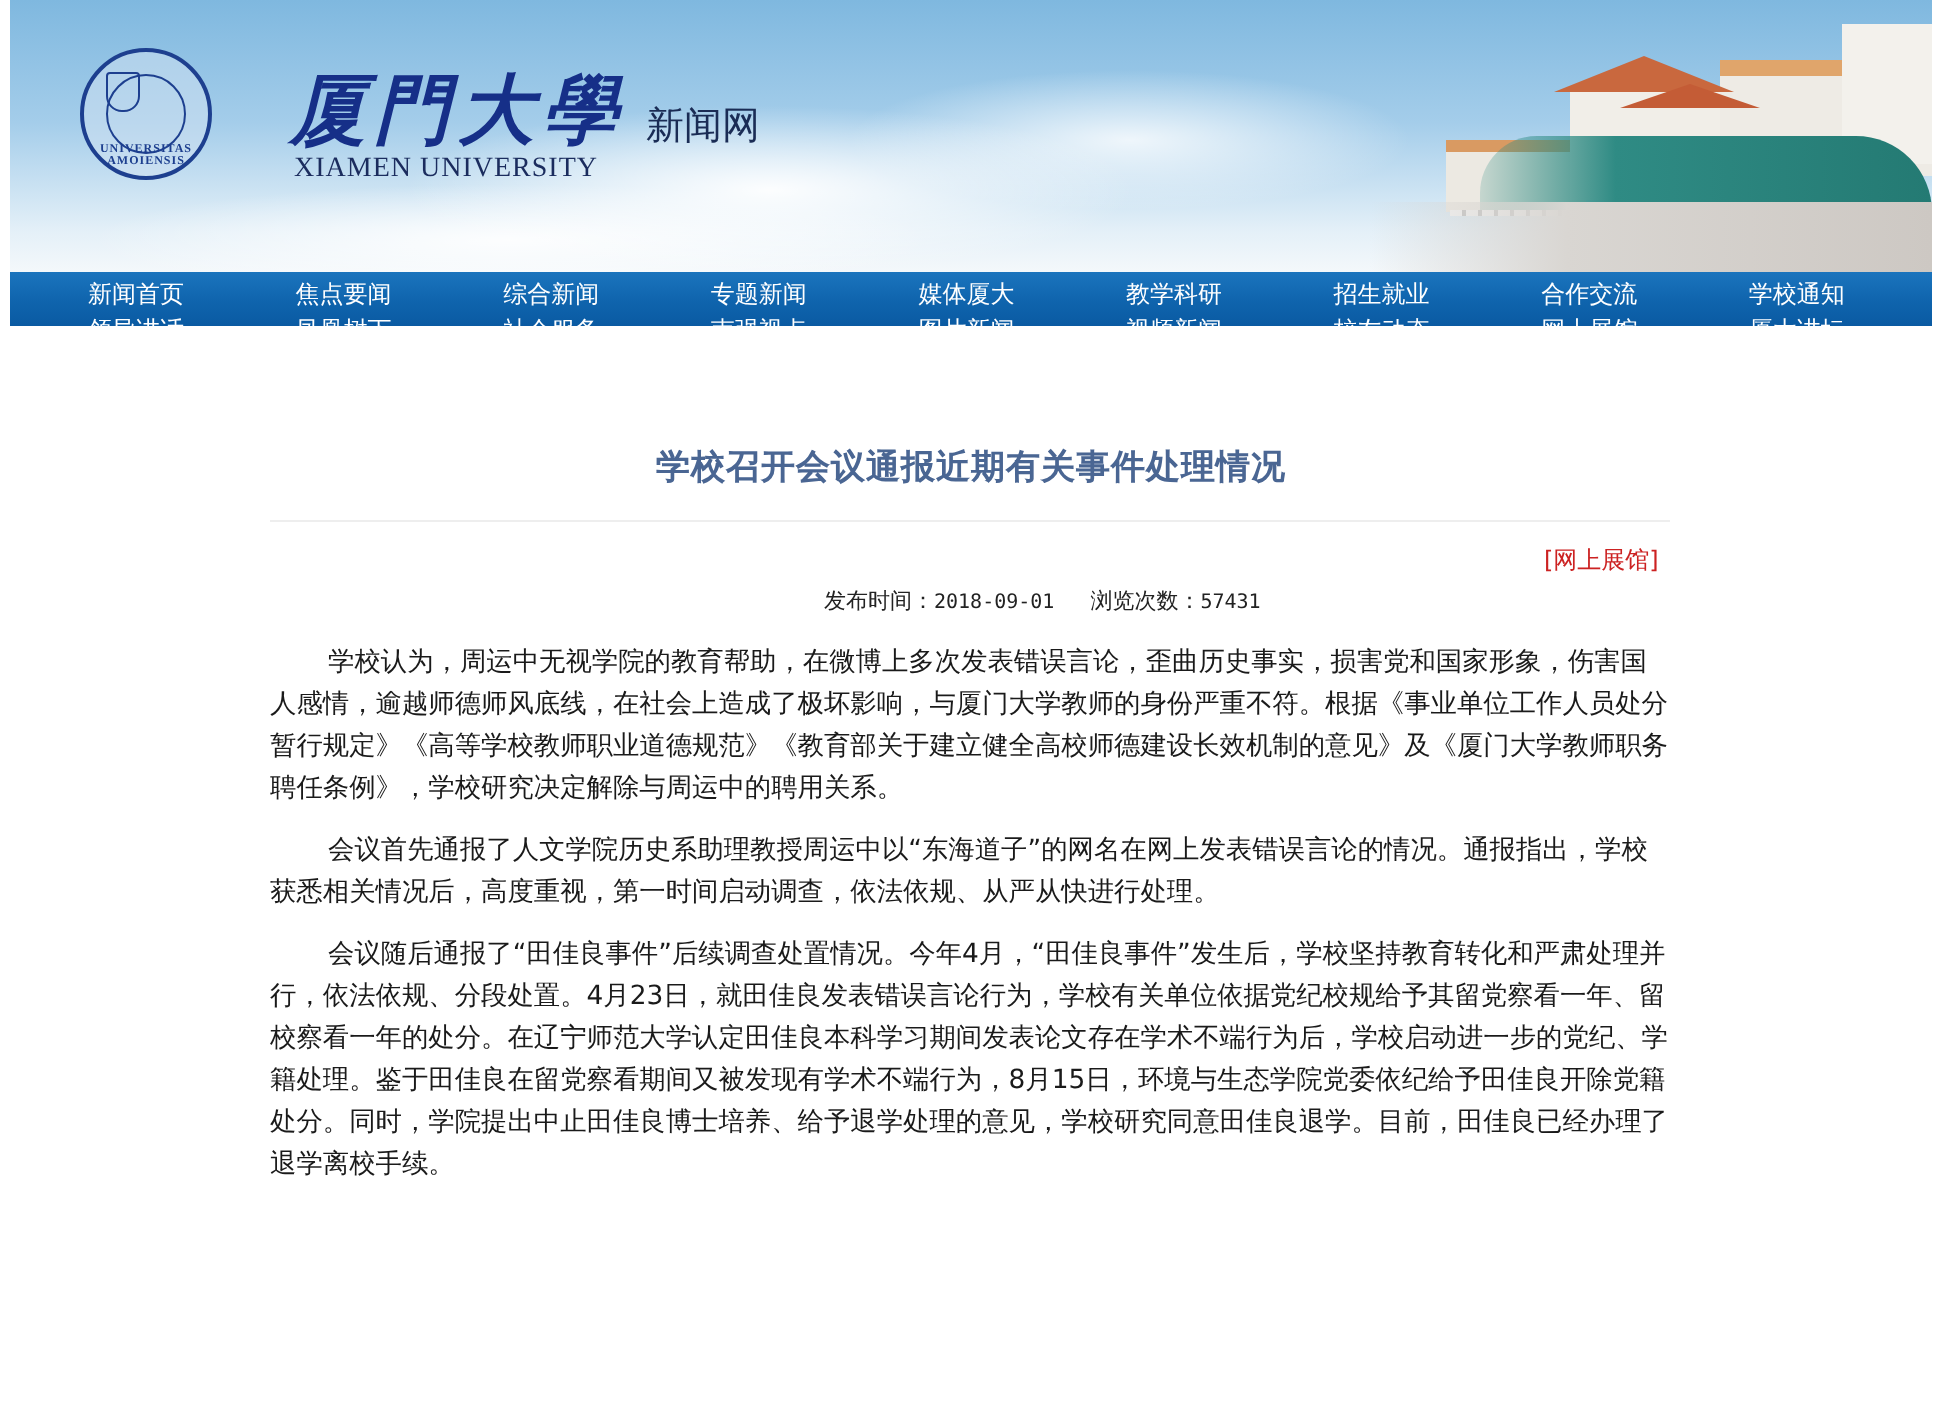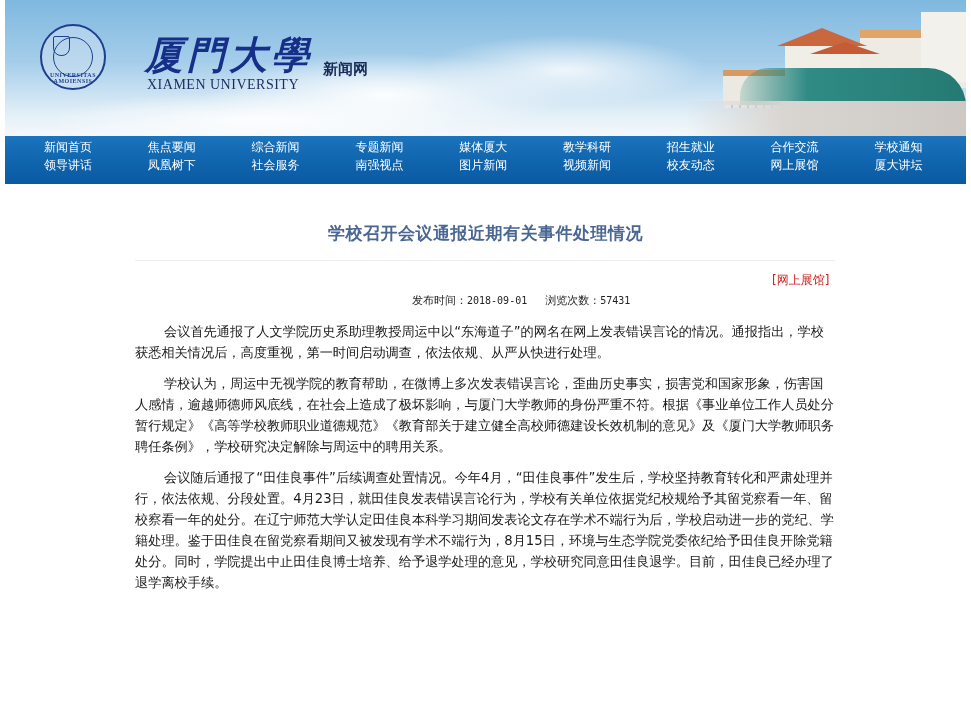--- a/index.html
+++ b/index.html
@@ -41,22 +41,22 @@
     position: absolute; left: 140px; top: 30px;
     font-family: "DejaVu Serif", serif; font-size: 38px; font-weight: bold;
     color: #162f88; letter-spacing: 4px; font-style: italic;
   }
   .logo-en {
     position: absolute; left: 142px; top: 77px;
     font-family: "Liberation Serif", serif; font-size: 14px;
     color: #1b2c5e; letter-spacing: 0.5px;
   }
   .site-name {
-    position: absolute; left: 318px; top: 60px;
-    font-size: 15px; color: #1a2c55; font-weight: bold;
+    position: absolute; left: 318px; top: 50px;
+    font-size: 19px; color: #1a2c55;
   }
   
   .campus { position: absolute; left: 680px; top: 0; width: 281px; height: 136px; }
   .campus .ground {
     position: absolute; left: 0; bottom: 0; width: 281px; height: 35px;
     background: linear-gradient(90deg, rgba(240,240,240,0) 0%, #d9d6d2 35%, #cdc8c3 100%);
   }
   .campus .trees {
     position: absolute; left: 55px; top: 68px; width: 226px; height: 38px;
     background: linear-gradient(90deg, rgba(46,140,130,0.2), #2f8b84 30%, #247a73 100%);
@@ -88,21 +88,21 @@
     position: absolute; left: 236px; top: 12px; width: 45px; height: 70px;
     background: #f3f1ec;
   }
   .campus .rail {
     position: absolute; left: 40px; top: 105px; width: 241px; height: 3px;
     background: repeating-linear-gradient(90deg, #f5f5f5 0 6px, #bdbdbd 6px 8px);
   }
 
   
   .nav {
-    position: absolute; left: 5px; top: 136px; width: 961px; height: 48px;
+    position: absolute; left: 5px; top: 136px; width: 961px; height: 27px;
     background: linear-gradient(180deg, #1b74bd 0%, #0f64ad 55%, #0a5aa2 100%);
   }
   .nav-grid {
     position: absolute; left: 39px; top: 2px; width: 922px;
     display: grid; grid-template-columns: repeat(9, 103.8px); grid-template-rows: 18px 18px;
   }
   .nav-item {
     font-size: 12px; color: #ffffff; line-height: 18px; white-space: nowrap;
     cursor: pointer; text-decoration: none;
   }
@@ -187,18 +187,18 @@
   <div class="title">学校召开会议通报近期有关事件处理情况</div>
   <div class="title-rule"></div>
 
   <a class="print-link">[网上展馆]</a>
 
   <div class="meta">
     <span>发布时间：</span><span class="num">2018-09-01</span><span class="gap"></span><span>浏览次数：</span><span class="num">57431</span>
   </div>
 
   <div class="content">
+    <p>学校认为，周运中无视学院的教育帮助，在微博上多次发表错误言论，歪曲历史事实，损害党和国家形象，伤害国人感情，逾越师德师风底线，在社会上造成了极坏影响，与厦门大学教师的身份严重不符。根据《事业单位工作人员处分暂行规定》《高等学校教师职业道德规范》《教育部关于建立健全高校师德建设长效机制的意见》及《厦门大学教师职务聘任条例》，学校研究决定解除与周运中的聘用关系。</p>
     <p>会议首先通报了人文学院历史系助理教授周运中以“东海道子”的网名在网上发表错误言论的情况。通报指出，学校获悉相关情况后，高度重视，第一时间启动调查，依法依规、从严从快进行处理。</p>
-    <p>学校认为，周运中无视学院的教育帮助，在微博上多次发表错误言论，歪曲历史事实，损害党和国家形象，伤害国人感情，逾越师德师风底线，在社会上造成了极坏影响，与厦门大学教师的身份严重不符。根据《事业单位工作人员处分暂行规定》《高等学校教师职业道德规范》《教育部关于建立健全高校师德建设长效机制的意见》及《厦门大学教师职务聘任条例》，学校研究决定解除与周运中的聘用关系。</p>
     <p>会议随后通报了“田佳良事件”后续调查处置情况。今年4月，“田佳良事件”发生后，学校坚持教育转化和严肃处理并行，依法依规、分段处置。4月23日，就田佳良发表错误言论行为，学校有关单位依据党纪校规给予其留党察看一年、留校察看一年的处分。在辽宁师范大学认定田佳良本科学习期间发表论文存在学术不端行为后，学校启动进一步的党纪、学籍处理。鉴于田佳良在留党察看期间又被发现有学术不端行为，8月15日，环境与生态学院党委依纪给予田佳良开除党籍处分。同时，学院提出中止田佳良博士培养、给予退学处理的意见，学校研究同意田佳良退学。目前，田佳良已经办理了退学离校手续。</p>
   </div>
 
 </div>
 
 </body></html>

